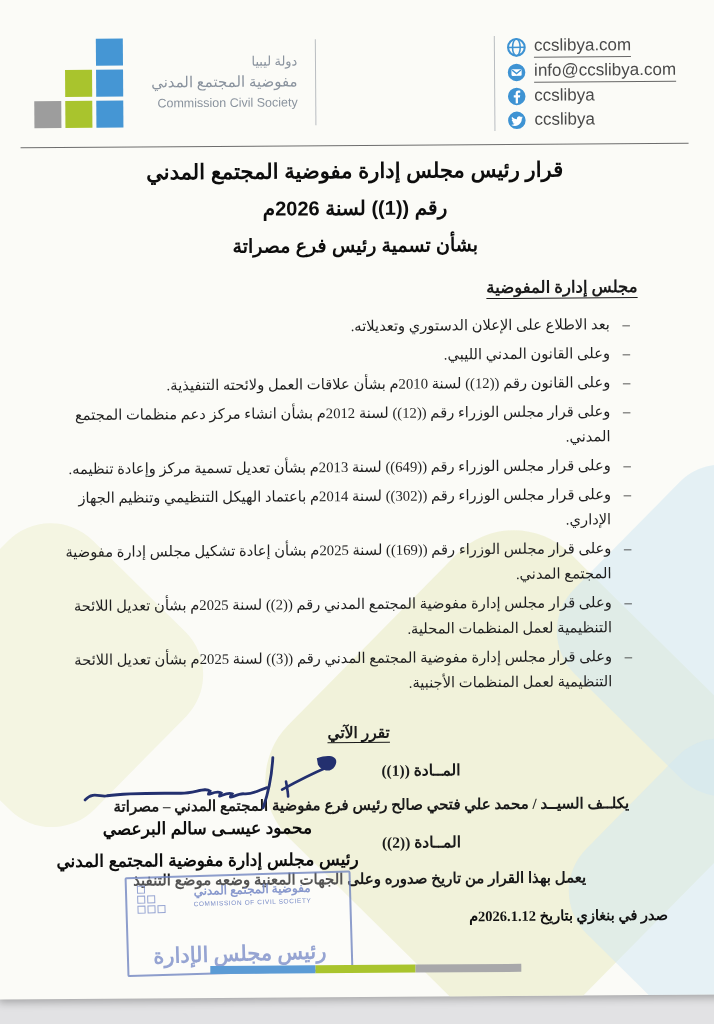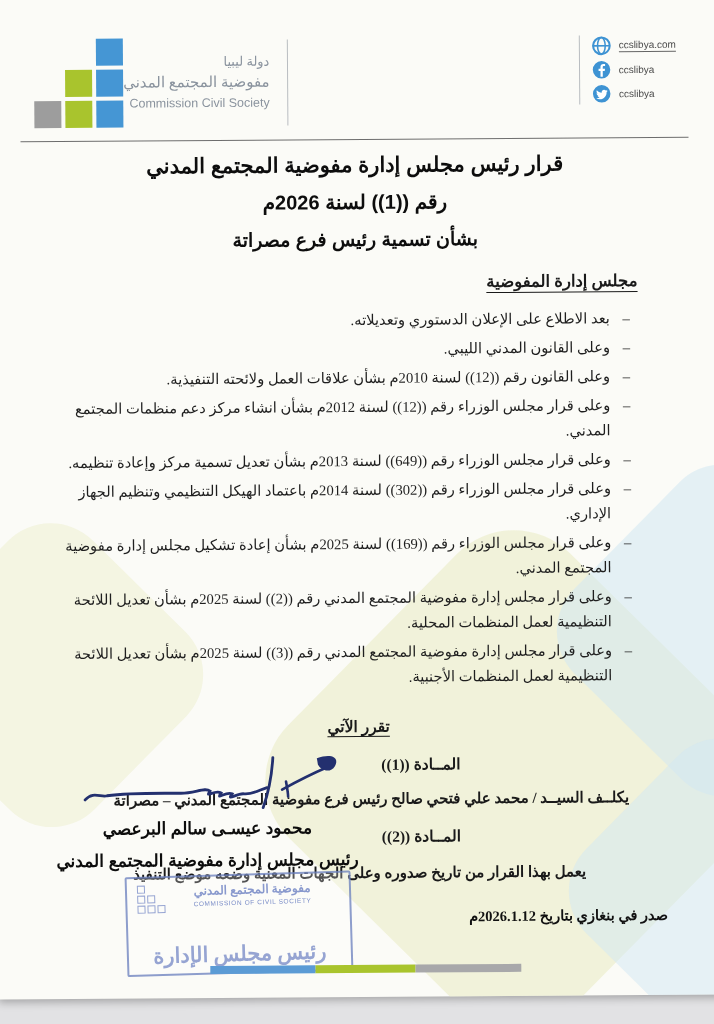--- a/index.html
+++ b/index.html
@@ -23,28 +23,28 @@
 
   .content { position:absolute; inset:0; z-index:2; direction:rtl; color:#1a1a1a; }
 
   
   .header { direction:ltr; display:flex; justify-content:space-between; align-items:flex-start; padding:44px 26px 0 42px; }
   .logo-group { display:flex; align-items:center; }
   .blocks { display:flex; align-items:flex-end; gap:4px; }
   .bcol { display:flex; flex-direction:column; gap:4px; }
   .sq { width:27px; height:27px; }
   .sq.blue { background:#4596d4; } .sq.green { background:#a9c42d; } .sq.gray { background:#9d9d9d; }
-  .logo-text { margin-left:0; text-align:right; color:#8a939e; line-height:1.45; }
+  .logo-text { margin-left:28px; text-align:right; color:#8a939e; line-height:1.45; }
   .lt-ar1 { font-size:13px; }
   .lt-ar2 { font-size:15px; }
   .lt-en  { font-size:12.5px; font-family:"Liberation Sans", sans-serif; color:#8a939e; }
   .logo-divider { border-left:1.5px solid #b9bdc1; height:86px; margin-left:18px; }
 
   .contact { display:flex; flex-direction:column; gap:3px; border-left:1.5px solid #b9bdc1; padding-left:11px; margin-right:14px; }
-  .c-row { display:flex; align-items:center; gap:7px; font-family:"Liberation Sans", sans-serif; font-size:10px; color:#4a4a4a; }
+  .c-row { display:flex; align-items:center; gap:7px; font-family:"Liberation Sans", sans-serif; font-size:17px; color:#4a4a4a; }
   .c-row .txt { padding-bottom:1px; }
   .c-row .txt.u { border-bottom:1.3px solid #666; }
   .c-icon { width:21px; height:21px; flex:0 0 21px; }
 
   .head-rule { border:none; border-top:1.6px solid #6d6d6d; margin:13px 28px 0 28px; }
 
   
   .title-block { text-align:center; margin-top:13px; font-family:"Liberation Sans", sans-serif; font-weight:bold; color:#0d0d0d; }
   .t1 { font-size:21px; }
   .t2 { font-size:20px; margin-top:13px; }
@@ -133,20 +133,28 @@
           <svg class="c-icon" viewBox="0 0 24 24">
             <circle cx="12" cy="12" r="9.5" fill="none" stroke="#3e93d3" stroke-width="2.4"></circle>
             <ellipse cx="12" cy="12" rx="4.4" ry="9.5" fill="none" stroke="#3e93d3" stroke-width="1.8"></ellipse>
             <line x1="2.5" y1="12" x2="21.5" y2="12" stroke="#3e93d3" stroke-width="1.8"></line>
           </svg>
           <span class="txt u">ccslibya.com</span>
         </div>
         <div class="c-row">
           <svg class="c-icon" viewBox="0 0 24 24">
             <circle cx="12" cy="12" r="10" fill="#3e93d3"></circle>
+            <rect x="6.2" y="8.4" width="11.6" height="7.6" rx="1.2" fill="#fff"></rect>
+            <path d="M7 9.4 l5 4 5-4" fill="none" stroke="#3e93d3" stroke-width="1.5"></path>
+          </svg>
+          <span class="txt u">info@ccslibya.com</span>
+        </div>
+        <div class="c-row">
+          <svg class="c-icon" viewBox="0 0 24 24">
+            <circle cx="12" cy="12" r="10" fill="#3e93d3"></circle>
             <path d="M13.4 20 v-6.6 h2.2 l.4-2.6 h-2.6 V9.1 c0-.8.3-1.3 1.3-1.3 h1.4 V5.5 c-.3 0-1.1-.1-2-.1 -2 0-3.3 1.2-3.3 3.4 v2 H8.6 v2.6 h2.2 V20 Z" fill="#fff"></path>
           </svg>
           <span class="txt">ccslibya</span>
         </div>
         <div class="c-row">
           <svg class="c-icon" viewBox="0 0 24 24">
             <circle cx="12" cy="12" r="10" fill="#3e93d3"></circle>
             <path d="M18.8 8.6 c-.5.2-1 .4-1.5.4 .5-.3.9-.8 1.1-1.4 -.5.3-1.1.5-1.7.6 -.5-.5-1.2-.8-2-.8 -1.5 0-2.7 1.2-2.7 2.7 0 .2 0 .4.1.6 -2.3-.1-4.3-1.2-5.6-2.8 -.2.4-.4.9-.4 1.4 0 .9.5 1.8 1.2 2.3 -.4 0-.9-.1-1.2-.3 v0 c0 1.3.9 2.4 2.2 2.7 -.2.1-.5.1-.7.1 -.2 0-.4 0-.5-.1 .4 1.1 1.4 1.9 2.5 1.9 -.9.7-2.1 1.2-3.4 1.2 h-.6 c1.2.8 2.7 1.2 4.2 1.2 5 0 7.8-4.2 7.8-7.8 v-.4 c.5-.4 1-.9 1.2-1.5 Z" fill="#fff"></path>
           </svg>
           <span class="txt">ccslibya</span>

